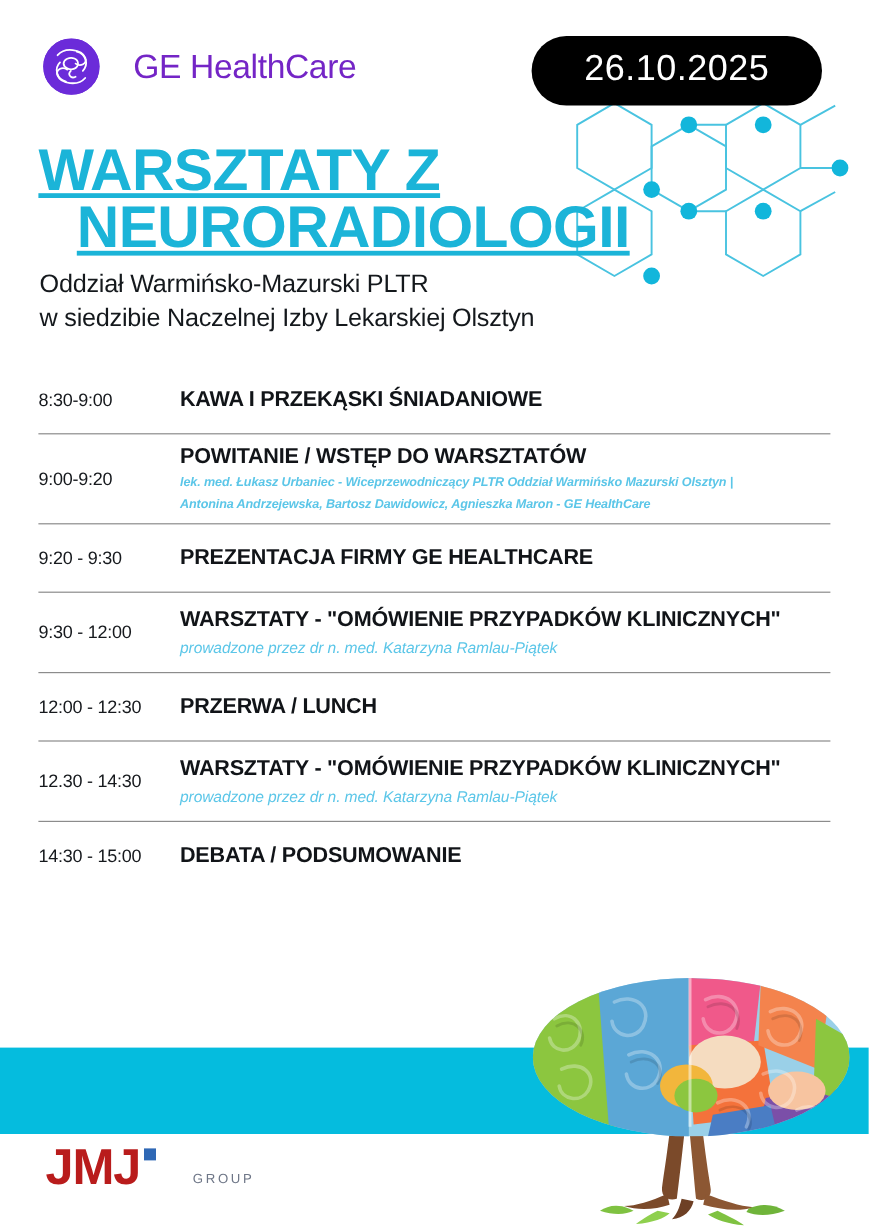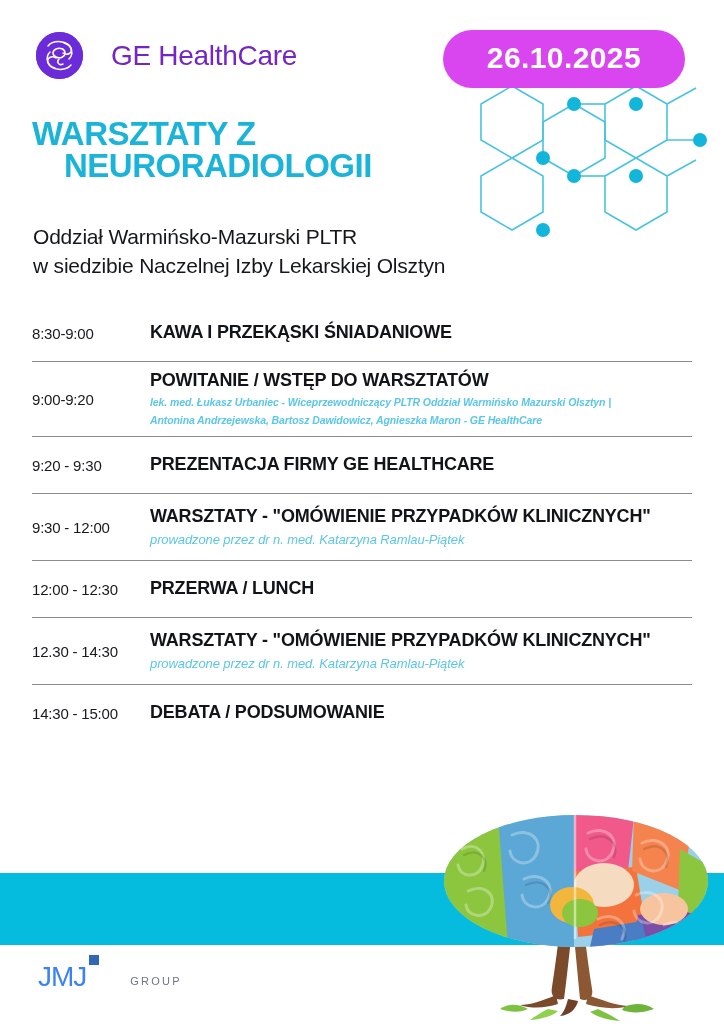--- a/index.html
+++ b/index.html
@@ -50,40 +50,41 @@
     font-size:28px;
     font-weight:400;
     color:#7425C6;
     letter-spacing:-0.3px;
     white-space:nowrap;
   }
 
   .date-badge {
     position:absolute;
     right:39px; top:30px;
-    background:#d946ef;
+    background:#000000;
     color:#ffffff;
     border-radius:40px;
     padding:13px 44px 15px 44px;
     font-size:30px;
-    font-weight:700;
+    font-weight:400;
     letter-spacing:0.4px;
     line-height:1;
     white-space:nowrap;
   }
 
   .title {
     position:absolute;
     left:32px; top:118px;
     color:#1BB4D8;
-    font-size:33px;
+    font-size:49px;
     font-weight:700;
     line-height:0.98;
     letter-spacing:-0.5px;
     text-transform:uppercase;
+    text-decoration:underline;
   }
   .title .l2 { display:block;margin-left:32px; }
 
   .subtitle {
     position:absolute;
     left:33px; top:223px;
     font-size:21px;
     font-weight:400;
     line-height:1.38;
     color:#14181c;
@@ -151,23 +152,23 @@
     z-index:2;
   }
   .jmj-logo {
     position:absolute;
     left:38px; top:955px;
     z-index:4;
     display:flex;
     align-items:flex-end;
   }
   .jmj-word {
-    font-size:28px;
-    font-weight:400;
-    color:#3b82f6;
+    font-size:42px;
+    font-weight:700;
+    color:#b91c1c;
     letter-spacing:-1px;
     line-height:0.85;
     font-family:"Liberation Sans", sans-serif;
   }
   .jmj-sq {
     width:10px; height:10px;
     background:#2F68B5;
     margin-left:3px;
     margin-bottom:24px;
   }

